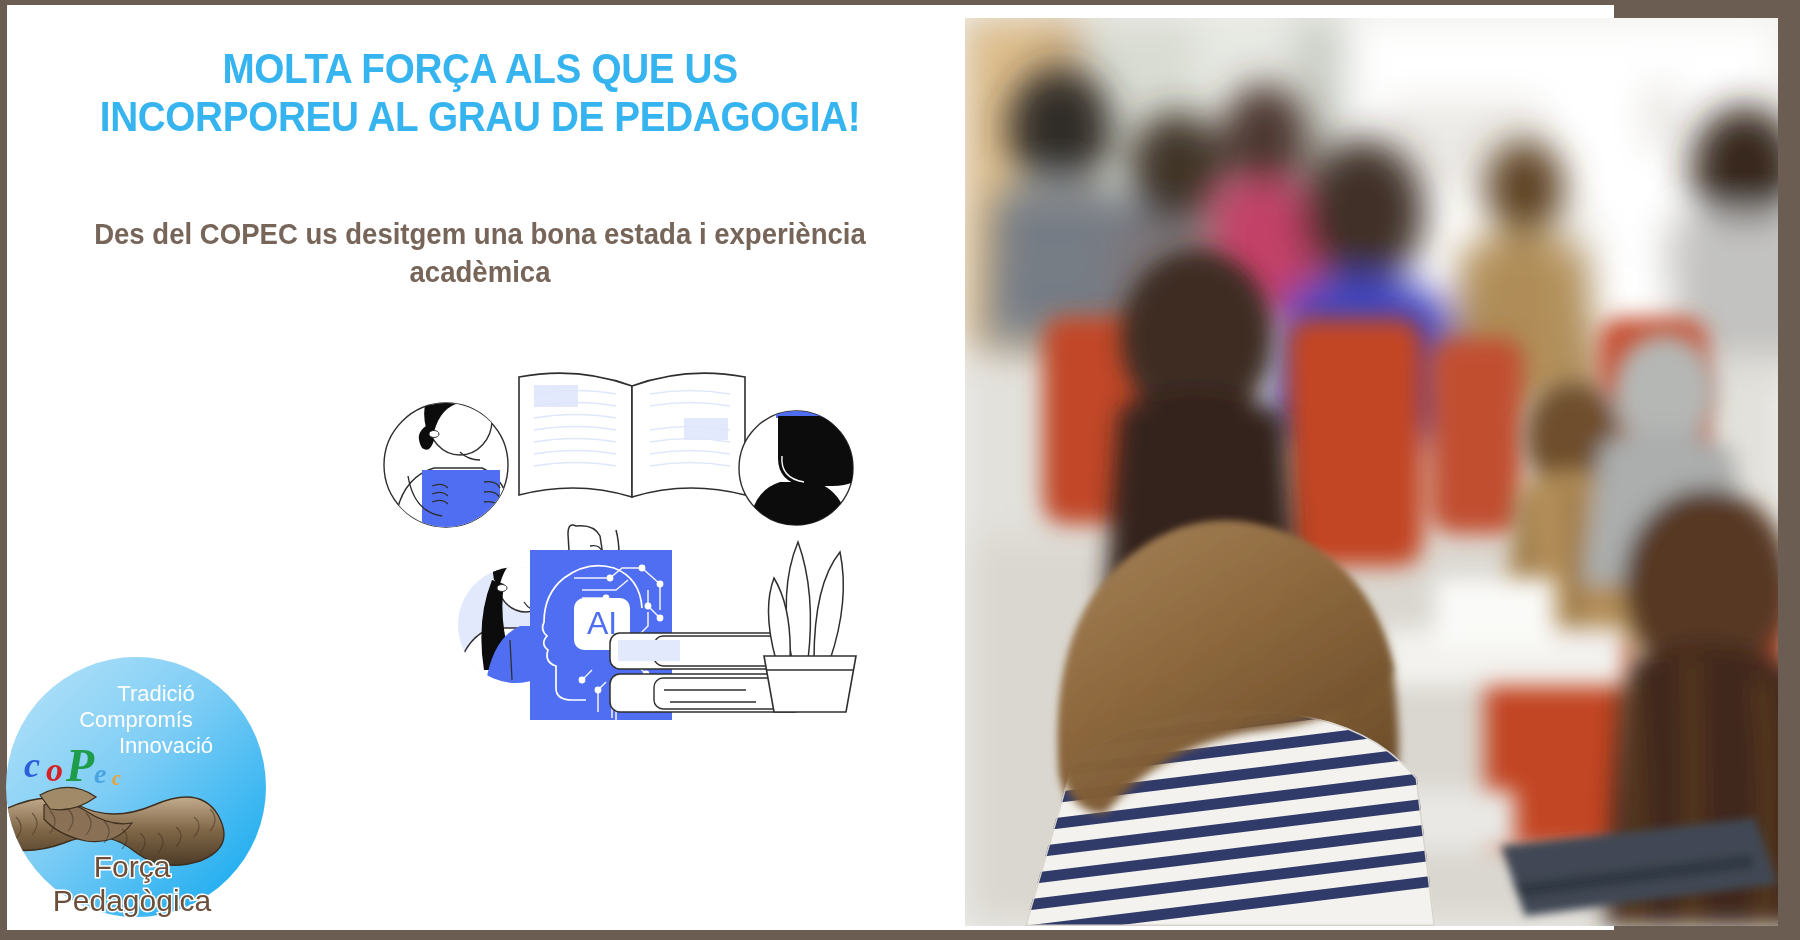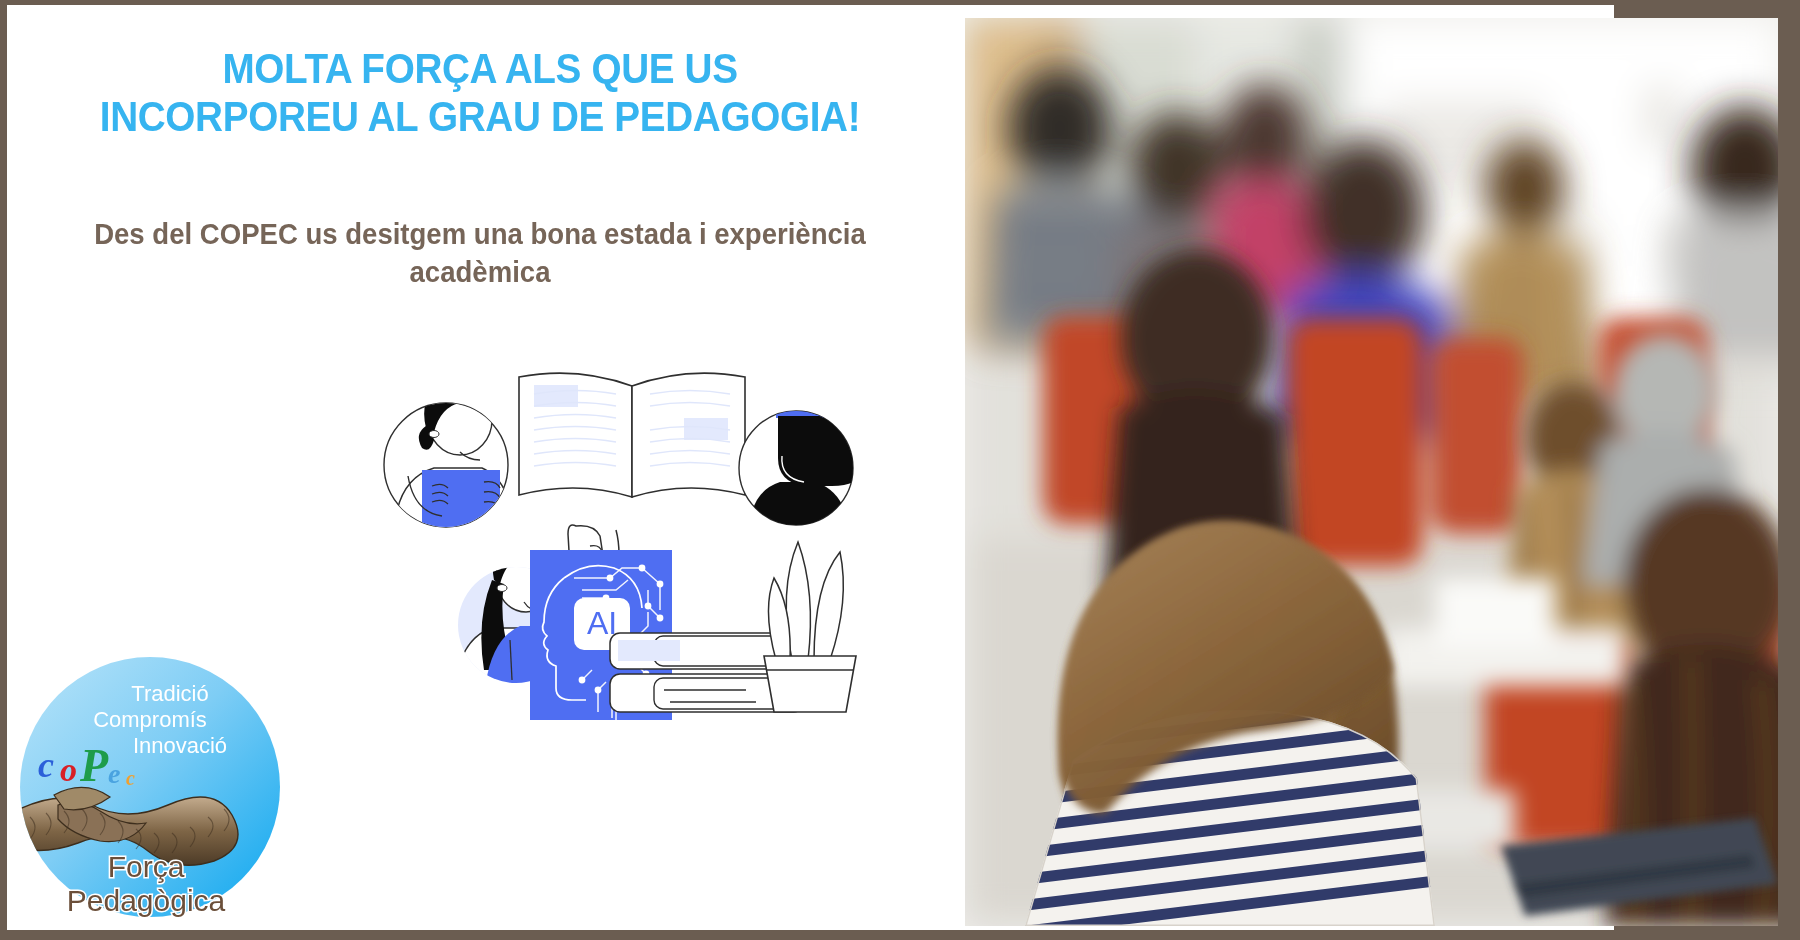--- a/index.html
+++ b/index.html
@@ -43,21 +43,21 @@
     transform:scaleX(0.95);
     transform-origin:center top;
   }
   
   .illus{
     position:absolute;left:364px;top:340px;width:500px;height:380px;
   }
   .illus svg{display:block;width:500px;height:380px;}
   
   .logo{
-    position:absolute;left:18px;top:655px;width:265px;height:265px;
+    position:absolute;left:4px;top:655px;width:265px;height:265px;
   }
   .logo svg{display:block;width:265px;height:265px;}
   
   .photo{
     position:absolute;left:965px;top:18px;width:813px;height:908px;
     overflow:hidden;
     background:#cfcac2;
   }
   .photo svg{display:block;width:813px;height:908px;}
 </style>

